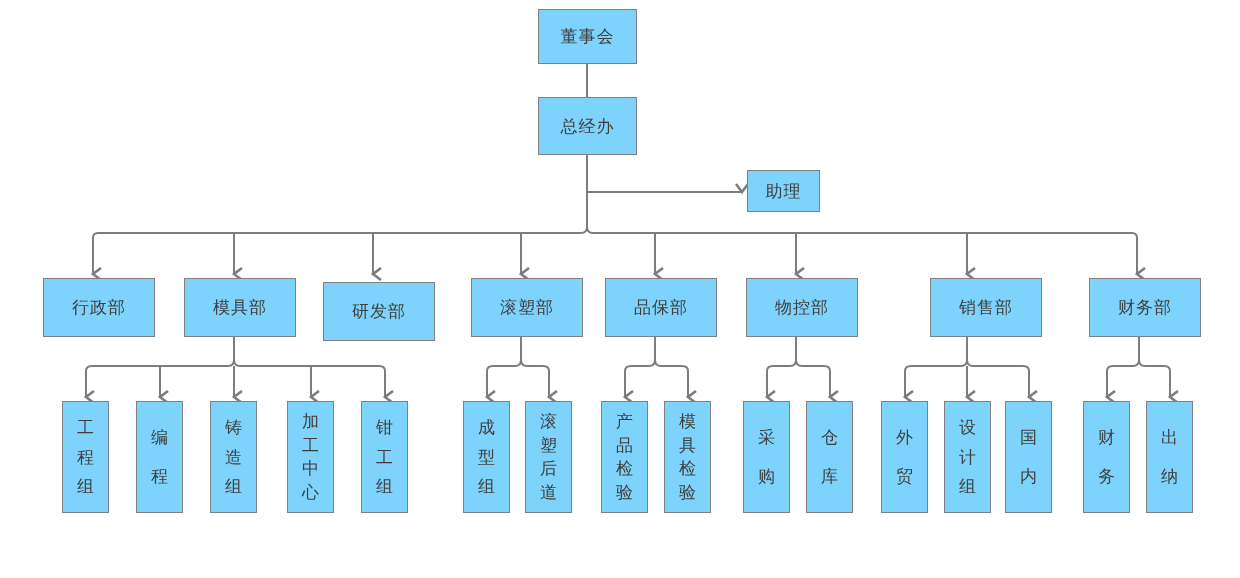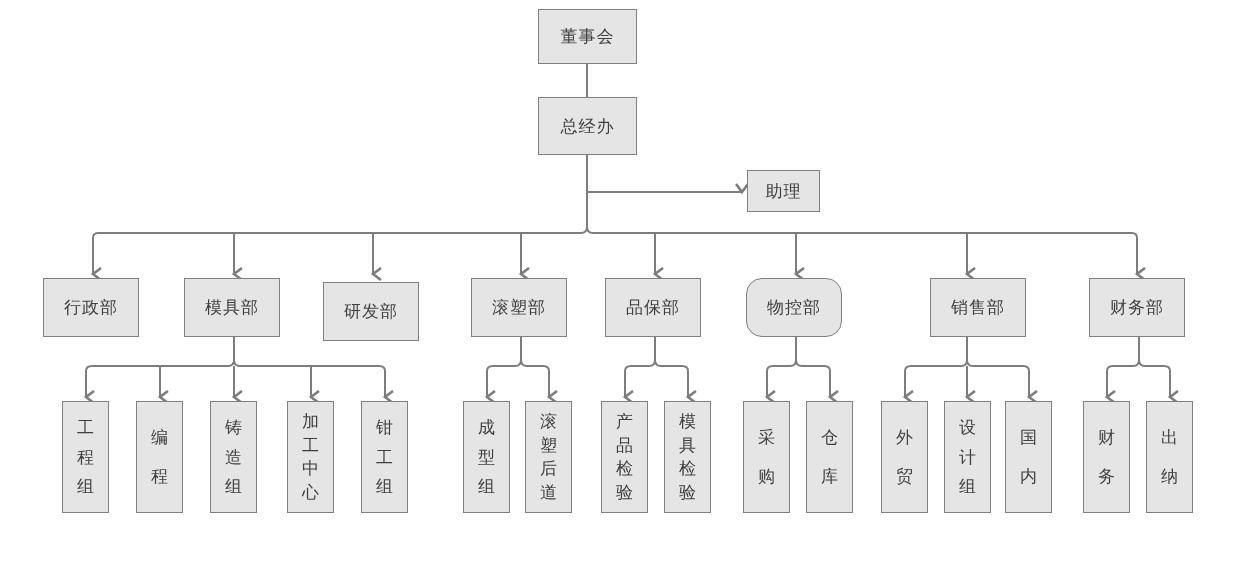--- a/index.html
+++ b/index.html
@@ -7,28 +7,28 @@
     position:relative;
     width:1240px;height:578px;
     background:#ffffff;
     font-family:"DejaVu Sans","Liberation Sans",sans-serif;
     overflow:hidden;
   }
   #wires{position:absolute;left:0;top:0;width:1240px;height:578px;}
   .node{
     position:absolute;
     box-sizing:border-box;
-    background:#e5e5e5;
+    background:#7dd3fc;
     border:1px solid #808080;
     color:#3f3f3f;
     display:flex;align-items:center;justify-content:center;
     font-size:17px;
     letter-spacing:1px;
   }
-  .hbox{height:59px;width:96px;}
+  .hbox{height:59px;width:112px;}
   .l1box{width:99px;}
   .vbox{width:47px;height:112px;top:401px;}
   .vlabel{
     display:flex;flex-direction:column;
     justify-content:space-evenly;align-items:center;
     height:100%;width:100%;
     padding:8px 0;box-sizing:border-box;
     letter-spacing:0;
   }
 </style>
@@ -101,21 +101,21 @@
   </div>
   <div class="node hbox" style="left:323px;top:282px;">
     <span>研发部</span>
   </div>
   <div class="node hbox" style="left:471px;top:278px;">
     <span>滚塑部</span>
   </div>
   <div class="node hbox" style="left:605px;top:278px;">
     <span>品保部</span>
   </div>
-  <div class="node hbox" style="left:746px;top:278px;border-radius:16px;">
+  <div class="node hbox" style="left:746px;top:278px;">
     <span>物控部</span>
   </div>
   <div class="node hbox" style="left:917px;top:278px;margin-left:13px;">
     <span>销售部</span>
   </div>
   <div class="node hbox" style="left:1089px;top:278px;">
     <span>财务部</span>
   </div>
 
   <div class="node vbox" style="left:62px;">

